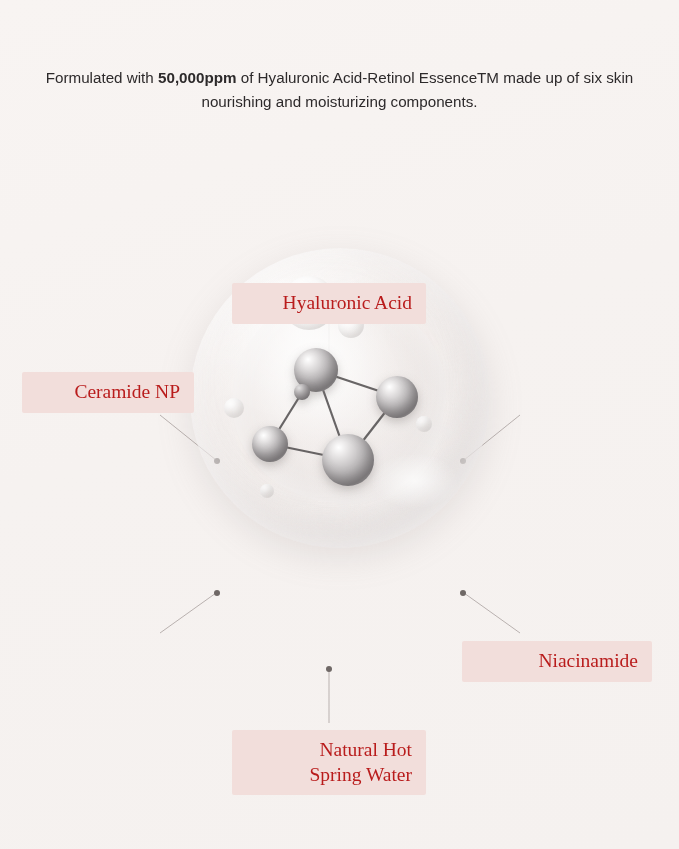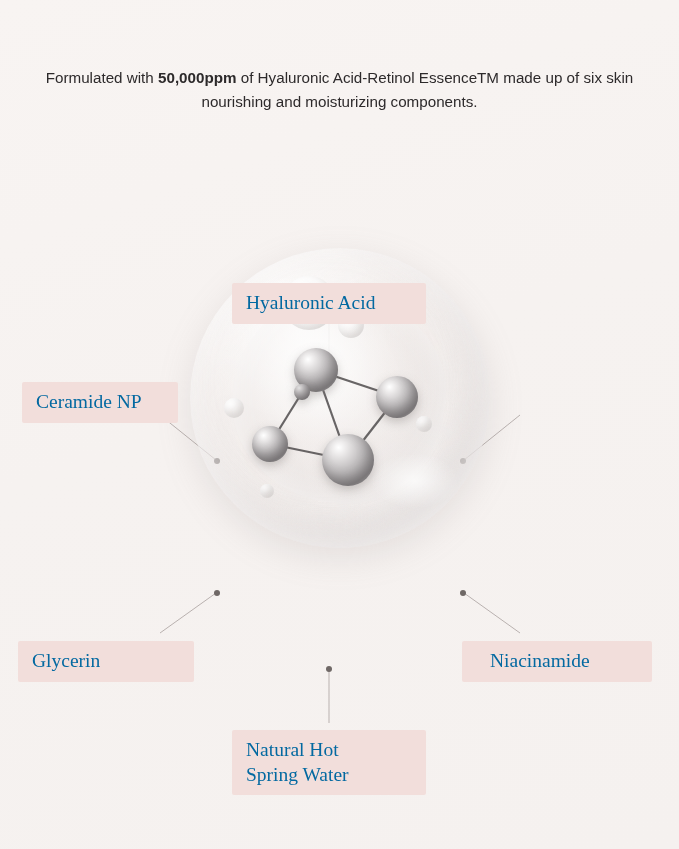--- a/index.html
+++ b/index.html
@@ -133,33 +133,33 @@
     position: absolute;
     left: 0; top: 0;
     width: 679px; height: 600px;
     pointer-events: none;
   }
 
   
   .chip {
     position: absolute;
     background: #f2dedb;
-    color: #0369a1;
+    color: #b91c1c;
     font-family: "Liberation Serif", serif;
     font-size: 19.5px;
     line-height: 1.25;
-    text-align: left;
+    text-align: right;
     padding: 8px 14px;
     border-radius: 2px;
     white-space: pre-line;
     box-sizing: border-box;
   }
 
   .chip-hyaluronic   { left: 232px; top: 160px; width: 194px; }
-  .chip-ceramide     { left: 22px;  top: 259px; width: 156px; }
+  .chip-ceramide     { left: 22px;  top: 249px; width: 172px; }
   .chip-retinol      { left: 495px; top: 260px; width: 156px; }
   .chip-glycerin     { left: 18px;  top: 518px; width: 176px; }
   .chip-niacinamide  { left: 462px; top: 518px; width: 190px; padding-left: 28px; }
   .chip-hotspring    { left: 232px; top: 607px; width: 194px; }
 </style>
 </head>
 <body>
 
 <div class="page">
 
@@ -221,19 +221,18 @@
         <div class="sphere s1"></div>
         <div class="sphere s2"></div>
         <div class="sphere s3"></div>
         <div class="sphere s4"></div>
         <div class="sphere s5"></div>
       </div>
     </div>
 
     <div class="chip chip-hyaluronic">Hyaluronic Acid</div>
     <div class="chip chip-ceramide">Ceramide NP</div>
-    <div class="chip chip-glycerin">Glycerin</div>
     <div class="chip chip-niacinamide">Niacinamide</div>
     <div class="chip chip-hotspring">Natural Hot
 Spring Water</div>
 
   </div>
 </div>
 
 </body></html>

